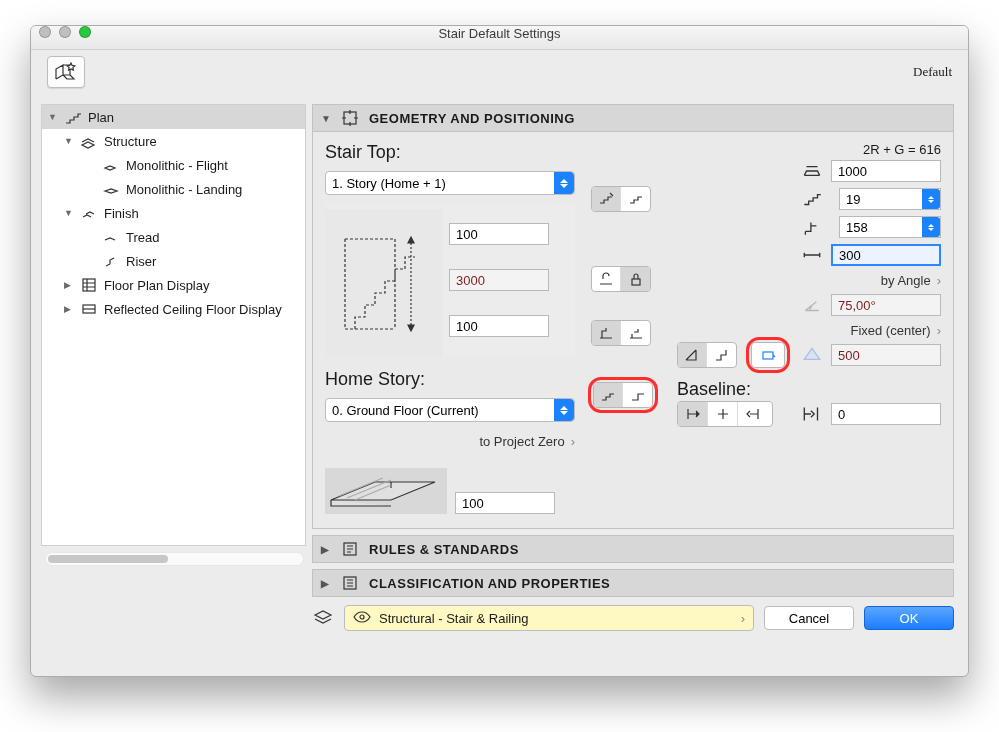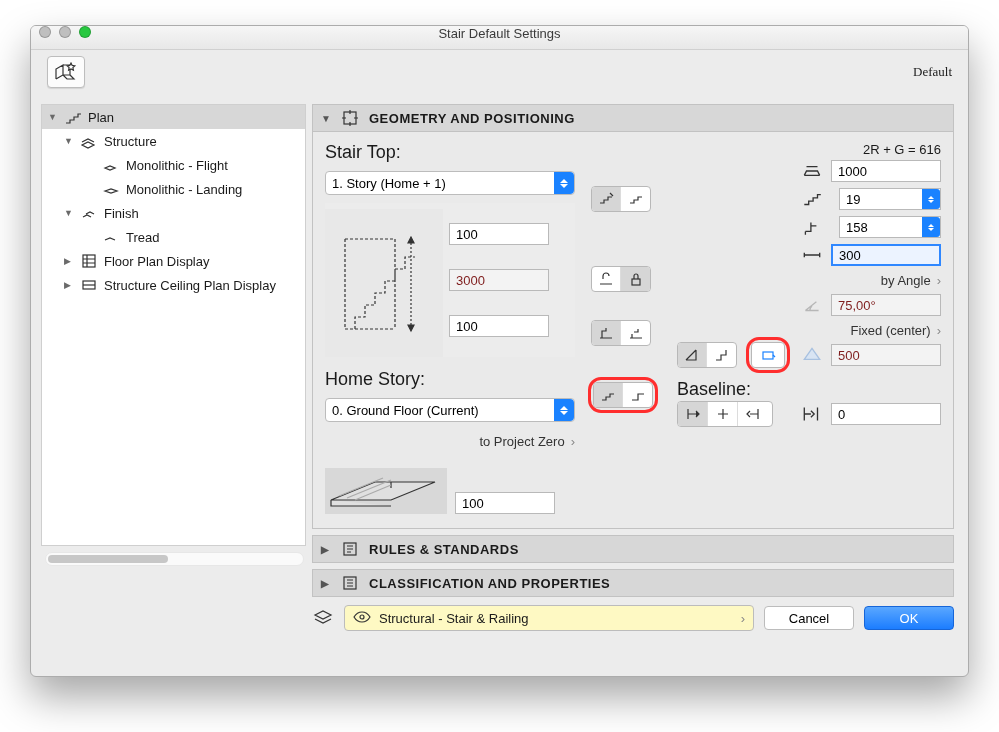--- a/index.html
+++ b/index.html
@@ -147,39 +147,48 @@
         </div>
         <div class="row ind2">
           <span class="tri"></span>
           <span class="ico">
               <svg viewBox="0 0 18 18">
                 <path d="M3 12l5-2 5 2"></path>
               </svg>
             </span>
           <span class="lab">Tread</span>
         </div>
+        <div class="row ind2">
+          <span class="tri"></span>
+          <span class="ico">
+              <svg viewBox="0 0 18 18">
+                <path d="M4 14l4-2v-4l4-2"></path>
+              </svg>
+            </span>
+          <span class="lab">Riser</span>
+        </div>
         <div class="row ind1">
           <span class="tri">▶</span>
           <span class="ico">
               <svg viewBox="0 0 18 18">
                 <rect x="3" y="3" width="12" height="12"></rect>
                 <path d="M3 7h12M3 11h12M7 3v12"></path>
               </svg>
             </span>
           <span class="lab">Floor Plan Display</span>
         </div>
         <div class="row ind1">
           <span class="tri">▶</span>
           <span class="ico">
               <svg viewBox="0 0 18 18">
                 <rect x="3" y="5" width="12" height="8"></rect>
                 <path d="M3 9h12"></path>
               </svg>
             </span>
-          <span class="lab">Structure Ceiling Plan Display</span>
+          <span class="lab">Reflected Ceiling Floor Display</span>
         </div>
       </div>
       <div class="scroll"></div>
     </div>
 
     <div class="main">
       <div class="panel-head">
         <span class="tri">▼</span>
         <svg viewBox="0 0 18 18">
             <rect x="3" y="3" width="12" height="12"></rect>

